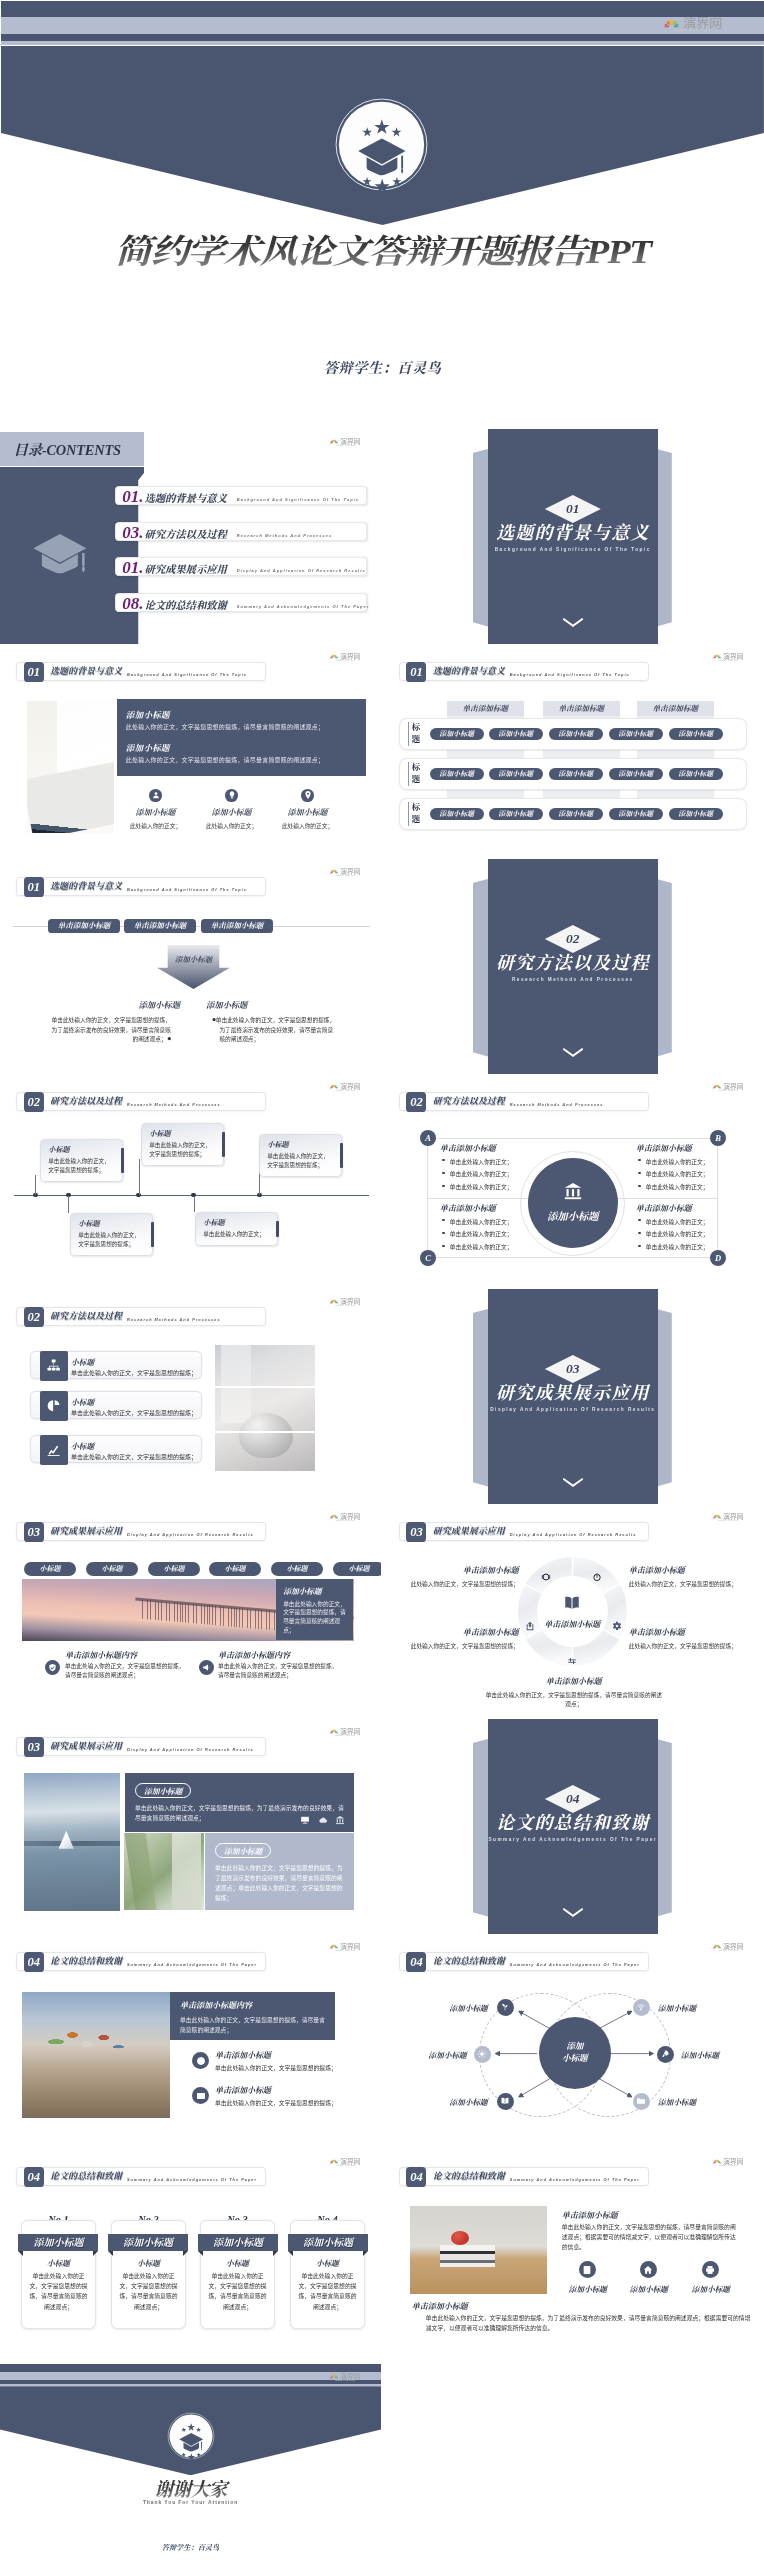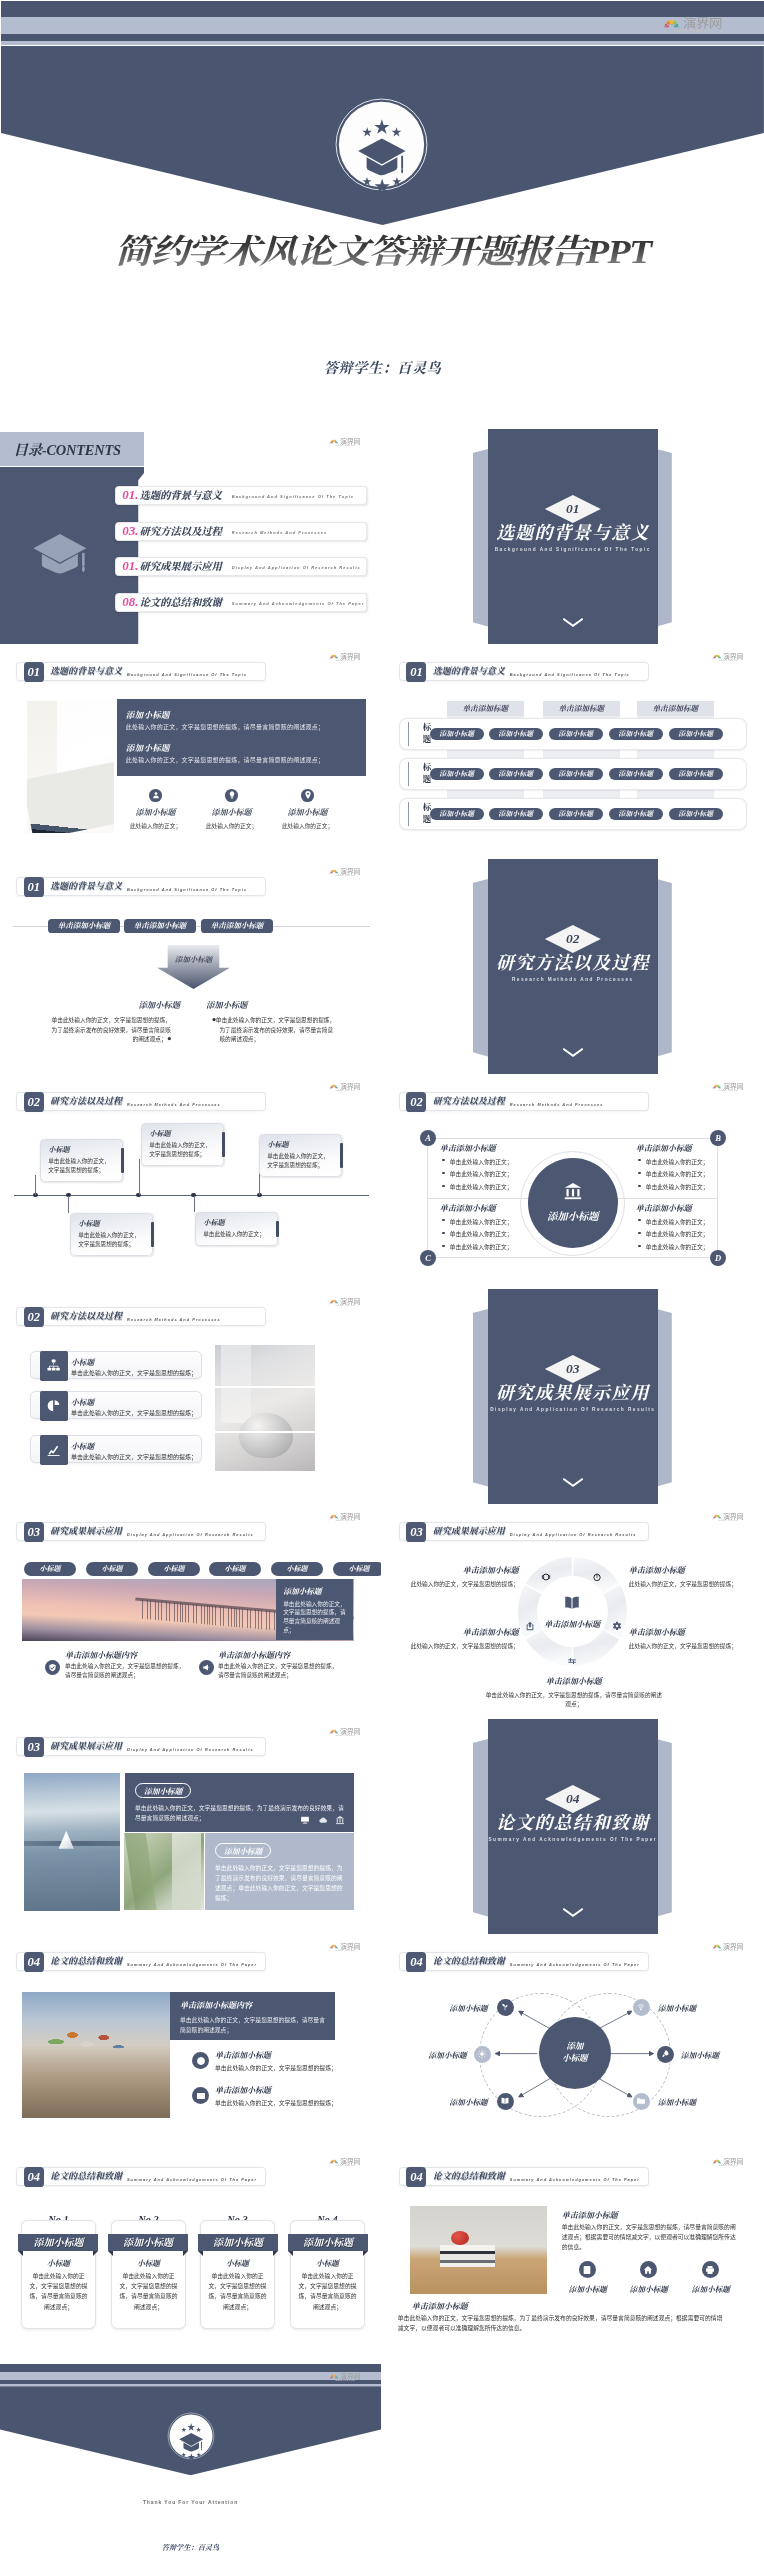--- a/index.html
+++ b/index.html
@@ -70,21 +70,21 @@
   
   .toc-light{position:absolute;left:0;top:3.6px;width:144px;height:34px;background:#b4bdd0;}
   .toc-dark{position:absolute;left:0;top:38px;width:144px;height:177px;background:#4c5771;
       clip-path:polygon(0 0,100% 0,100% 3.5%,96% 7.5%,96% 100%,0 100%);}
   .toc-cap{position:absolute;left:33px;top:105px;width:54px;height:40px;}
   .toc-title{position:absolute;left:13.5px;top:14.4px;font-family:"Liberation Serif","Noto Serif CJK SC",serif;
       font-weight:700;font-style:italic;font-size:14.4px;line-height:14.4px;color:#2f3747;letter-spacing:-0.2px;}
   .toc-item{position:absolute;left:115px;width:252px;height:19px;background:#fff;border:0.9px solid #e6e8ec;
       border-radius:3.6px;box-shadow:0.9px 0.9px 1.8px rgba(0,0,0,.10);}
   .toc-item .n{position:absolute;left:6.3px;top:0.9px;font-family:"Liberation Serif",serif;font-style:italic;
-      font-weight:700;font-size:13px;color:#ec4899;text-align:center;}
+      font-weight:700;font-size:17px;color:#701a75;text-align:center;}
   .toc-item .cn{position:absolute;left:26px;top:4px;font-family:"Liberation Serif","Noto Serif CJK SC",serif;
       font-weight:700;font-style:italic;font-size:10.3px;color:#3b4558;
       text-shadow:0.4px 0.4px 0 rgba(185,190,200,.9);}
   .toc-item .row{position:absolute;left:6.3px;top:0;height:19px;display:flex;align-items:baseline;white-space:nowrap;}
   .toc-item .n{position:relative;left:0;top:0;}
   .toc-item .cn{position:relative;left:0;top:0;margin-left:0.9px;}
   
   .ph{position:absolute;overflow:hidden;}
   .ph-office{background:
       linear-gradient(180deg,#f2f1ec 0%,#f7f6f2 55%,#fbfaf8 100%);}
@@ -111,21 +111,21 @@
 
   
   .b-colh{position:absolute;height:15px;background:#dfe2e8;text-align:center;line-height:15px;
       font-family:"Liberation Serif","Noto Serif CJK SC",serif;font-weight:700;font-style:italic;
       font-size:7.6px;color:#39425a;}
   .b-colbg{position:absolute;top:57px;height:111px;background:#eceef2;}
   .b-row{position:absolute;left:16px;width:348px;height:32px;background:#fff;border:0.9px solid #e6e8ec;
       border-radius:8px;box-shadow:0 0.9px 1.8px rgba(0,0,0,.07);}
   .b-row .lbl{position:absolute;left:8px;top:3.6px;width:12.6px;text-align:center;line-height:11.7px;
       font-family:"Liberation Serif","Noto Serif CJK SC",serif;font-weight:700;font-size:8.5px;
-      color:#2d3446;border-left:1.3px solid #8f97a9;padding-left:14px;}
+      color:#2d3446;border-left:1.3px solid #8f97a9;padding-left:3px;}
   .b-pill{position:absolute;top:9px;width:54px;height:12.6px;border-radius:6.3px;background:#4c5771;
       color:#fff;text-align:center;line-height:12.6px;font-size:6.8px;font-style:italic;font-weight:700;
       font-family:"Liberation Serif","Noto Serif CJK SC",serif;letter-spacing:0.2px;}
 
   
   .c-line{position:absolute;left:12.6px;top:67px;width:357px;height:0.9px;background:#cfd3dc;}
   .c-pill{position:absolute;top:60px;width:72px;height:14.6px;border-radius:3.6px;background:#4c5771;
       color:#fff;text-align:center;line-height:14.6px;font-size:7.5px;font-style:italic;font-weight:700;
       font-family:"Liberation Serif","Noto Serif CJK SC",serif;}
   .c-arrow{position:absolute;left:152px;top:86px;width:83px;height:44px;}
@@ -1219,21 +1219,21 @@
           <svg viewBox="0 0 24 24" width="10" height="10" fill="#fff">
             <rect x="6" y="2.6" width="12" height="5"></rect>
             <rect x="2.6" y="8" width="18.8" height="8" rx="1.2"></rect>
             <rect x="6" y="13.4" width="12" height="8"></rect>
             <rect x="7.6" y="15" width="8.8" height="1.2" fill="#fff"></rect>
             <rect x="7.6" y="17.4" width="8.8" height="1.2" fill="#fff"></rect>
           </svg>
         </div>
         <div class="o-il" style="left:301px;top:134px">添加小标题</div>
         <div class="o-h" style="left:29px;top:151px">单击添加小标题</div>
-        <div class="o-p" style="left:15px;top:164px;width:328px">单击此处输入你的正文，文字是您思想的提炼，为了最终演示发布的良好效果，请尽量言简意赅的阐述观点；根据需要可的情增减文字，以便观者可以准确理解您所传达的信息。</div>
+        <div class="o-p" style="left:43px;top:164px;width:328px">单击此处输入你的正文，文字是您思想的提炼，为了最终演示发布的良好效果，请尽量言简意赅的阐述观点；根据需要可的情增减文字，以便观者可以准确理解您所传达的信息。</div>
         <div class="wm wm-s">
           <svg width="23" height="15.3" viewBox="0 0 52 34">
             <g transform="translate(26,23)">
               <path d="M -15.8 0 A 15.8 15.8 0 0 1 -13.3 -8.5 L -5.6 -3.6 A 6.7 6.7 0 0 0 -6.7 0 Z" fill="#d8414f"></path>
               <path d="M -12.5 -9.7 A 15.8 15.8 0 0 1 -5.8 -14.7 L -2.5 -6.2 A 6.7 6.7 0 0 0 -5.3 -4.1 Z" fill="#ef8022"></path>
               <path d="M -4.4 -15.2 A 15.8 15.8 0 0 1 4.4 -15.2 L 1.9 -6.4 A 6.7 6.7 0 0 0 -1.9 -6.4 Z" fill="#f9b52c"></path>
               <path d="M 5.8 -14.7 A 15.8 15.8 0 0 1 12.5 -9.7 L 5.3 -4.1 A 6.7 6.7 0 0 0 2.5 -6.2 Z" fill="#8cc63e"></path>
               <path d="M 13.3 -8.5 A 15.8 15.8 0 0 1 15.8 0 L 6.7 0 A 6.7 6.7 0 0 0 5.6 -3.6 Z" fill="#16a79a"></path>
               <path d="M -20.5 7.0 A 21.6 21.6 0 0 1 20.5 7.0 L 20.5 9.2 A 21.6 21.6 0 0 0 -20.5 9.2 Z" fill="#aeaeae"></path>
             </g>
@@ -1257,20 +1257,21 @@
               <path d="M64.54 33.25 L65.66 36.69 L69.27 36.69 L66.35 38.81 L67.46 42.25 L64.54 40.12 L61.62 42.25 L62.73 38.81 L59.81 36.69 L63.42 36.69 Z"></path> 
               <path d="M50.64 83.29 L52.38 88.66 L58.02 88.66 L53.46 91.97 L55.20 97.34 L50.64 94.02 L46.08 97.34 L47.82 91.97 L43.26 88.66 L48.90 88.66 Z"></path> 
               <path d="M35.94 81.61 L36.97 84.79 L40.31 84.79 L37.61 86.75 L38.64 89.93 L35.94 87.97 L33.24 89.93 L34.27 86.75 L31.56 84.79 L34.91 84.79 Z"></path> 
               <path d="M64.90 81.61 L65.93 84.79 L69.28 84.79 L66.57 86.75 L67.60 89.93 L64.90 87.97 L62.20 89.93 L63.23 86.75 L60.53 84.79 L63.87 84.79 Z"></path> 
               <path d="M50.42 44.21 L73.34 56.38 L50.42 69.10 L27.35 56.38 Z"></path> 
               <path d="M35.54 62.34 L35.54 72.3 Q35.54 74.3 38.6 75.6 L47.9 79.5 Q50.4 80.3 52.9 79.4 L62.6 75.5 Q65.4 74.2 65.4 72.3 L65.4 62.34 L50.42 70.6 Z"></path> 
               <rect x="69.12" y="60.9" width="1.83" height="12.6"></rect> 
               <path d="M70.04 73.0 Q72.1 75.6 70.04 78.3 Q67.98 75.6 70.04 73.0 Z"></path> 
             </g> 
           </svg></div>
+        <div class="ty-cn">谢谢大家</div>
         <div class="ty-en">Thank You For Your Attention</div>
         <div class="ty-pres">答辩学生：百灵鸟</div>
         <div class="wm wm-s">
           <svg width="23" height="15.3" viewBox="0 0 52 34">
             <g transform="translate(26,23)">
               <path d="M -15.8 0 A 15.8 15.8 0 0 1 -13.3 -8.5 L -5.6 -3.6 A 6.7 6.7 0 0 0 -6.7 0 Z" fill="#d8414f"></path>
               <path d="M -12.5 -9.7 A 15.8 15.8 0 0 1 -5.8 -14.7 L -2.5 -6.2 A 6.7 6.7 0 0 0 -5.3 -4.1 Z" fill="#ef8022"></path>
               <path d="M -4.4 -15.2 A 15.8 15.8 0 0 1 4.4 -15.2 L 1.9 -6.4 A 6.7 6.7 0 0 0 -1.9 -6.4 Z" fill="#f9b52c"></path>
               <path d="M 5.8 -14.7 A 15.8 15.8 0 0 1 12.5 -9.7 L 5.3 -4.1 A 6.7 6.7 0 0 0 2.5 -6.2 Z" fill="#8cc63e"></path>
               <path d="M 13.3 -8.5 A 15.8 15.8 0 0 1 15.8 0 L 6.7 0 A 6.7 6.7 0 0 0 5.6 -3.6 Z" fill="#16a79a"></path>

